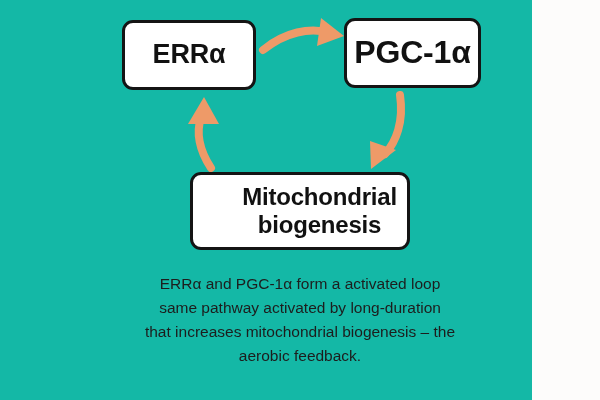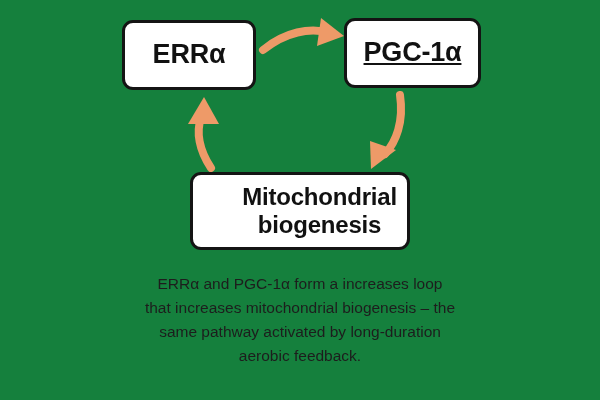--- a/index.html
+++ b/index.html
@@ -10,23 +10,23 @@
   body {
     width: 600px;
     height: 400px;
     overflow: hidden;
     background: #fdfcfb;
     font-family: "Liberation Sans", sans-serif;
     -webkit-font-smoothing: antialiased;
   }
   #canvas {
     position: relative;
-    width: 600px;
+    width: 532px;
     height: 400px;
-    background: #15803d;
+    background: #14b8a6;
   }
   
   .node {
     position: absolute;
     box-sizing: border-box;
     background: #ffffff;
     border: 3px solid #141414;
     border-radius: 11px;
     display: flex;
     align-items: center;
@@ -49,22 +49,21 @@
   #node-erra .node-label {
     font-size: 27px;
   }
   #node-pgc {
     left: 344px;
     top: 18px;
     width: 137px;
     height: 70px;
   }
   #node-pgc .node-label {
-    font-size: 27px;
-    text-decoration: underline;
+    font-size: 32px;
   }
   #node-mito {
     left: 190px;
     top: 172px;
     width: 220px;
     height: 78px;
     padding-left: 39px;
   }
   #node-mito .node-label {
     font-size: 24px;
@@ -124,19 +123,19 @@
   <div class="node" id="node-pgc">
     <span class="node-label">PGC-1α</span>
   </div>
 
   <div class="node" id="node-mito">
     <span class="node-label">Mitochondrial
 biogenesis</span>
   </div>
 
   <div id="caption">
-    <span class="cap-line">ERRα and PGC-1α form a increases loop</span>
+    <span class="cap-line">ERRα and PGC-1α form a activated loop</span>
+    <span class="cap-line">same pathway activated by long-duration</span>
     <span class="cap-line">that increases mitochondrial biogenesis – the</span>
-    <span class="cap-line">same pathway activated by long-duration</span>
     <span class="cap-line">aerobic feedback.</span>
   </div>
 
 </div>
 
 </body></html>

